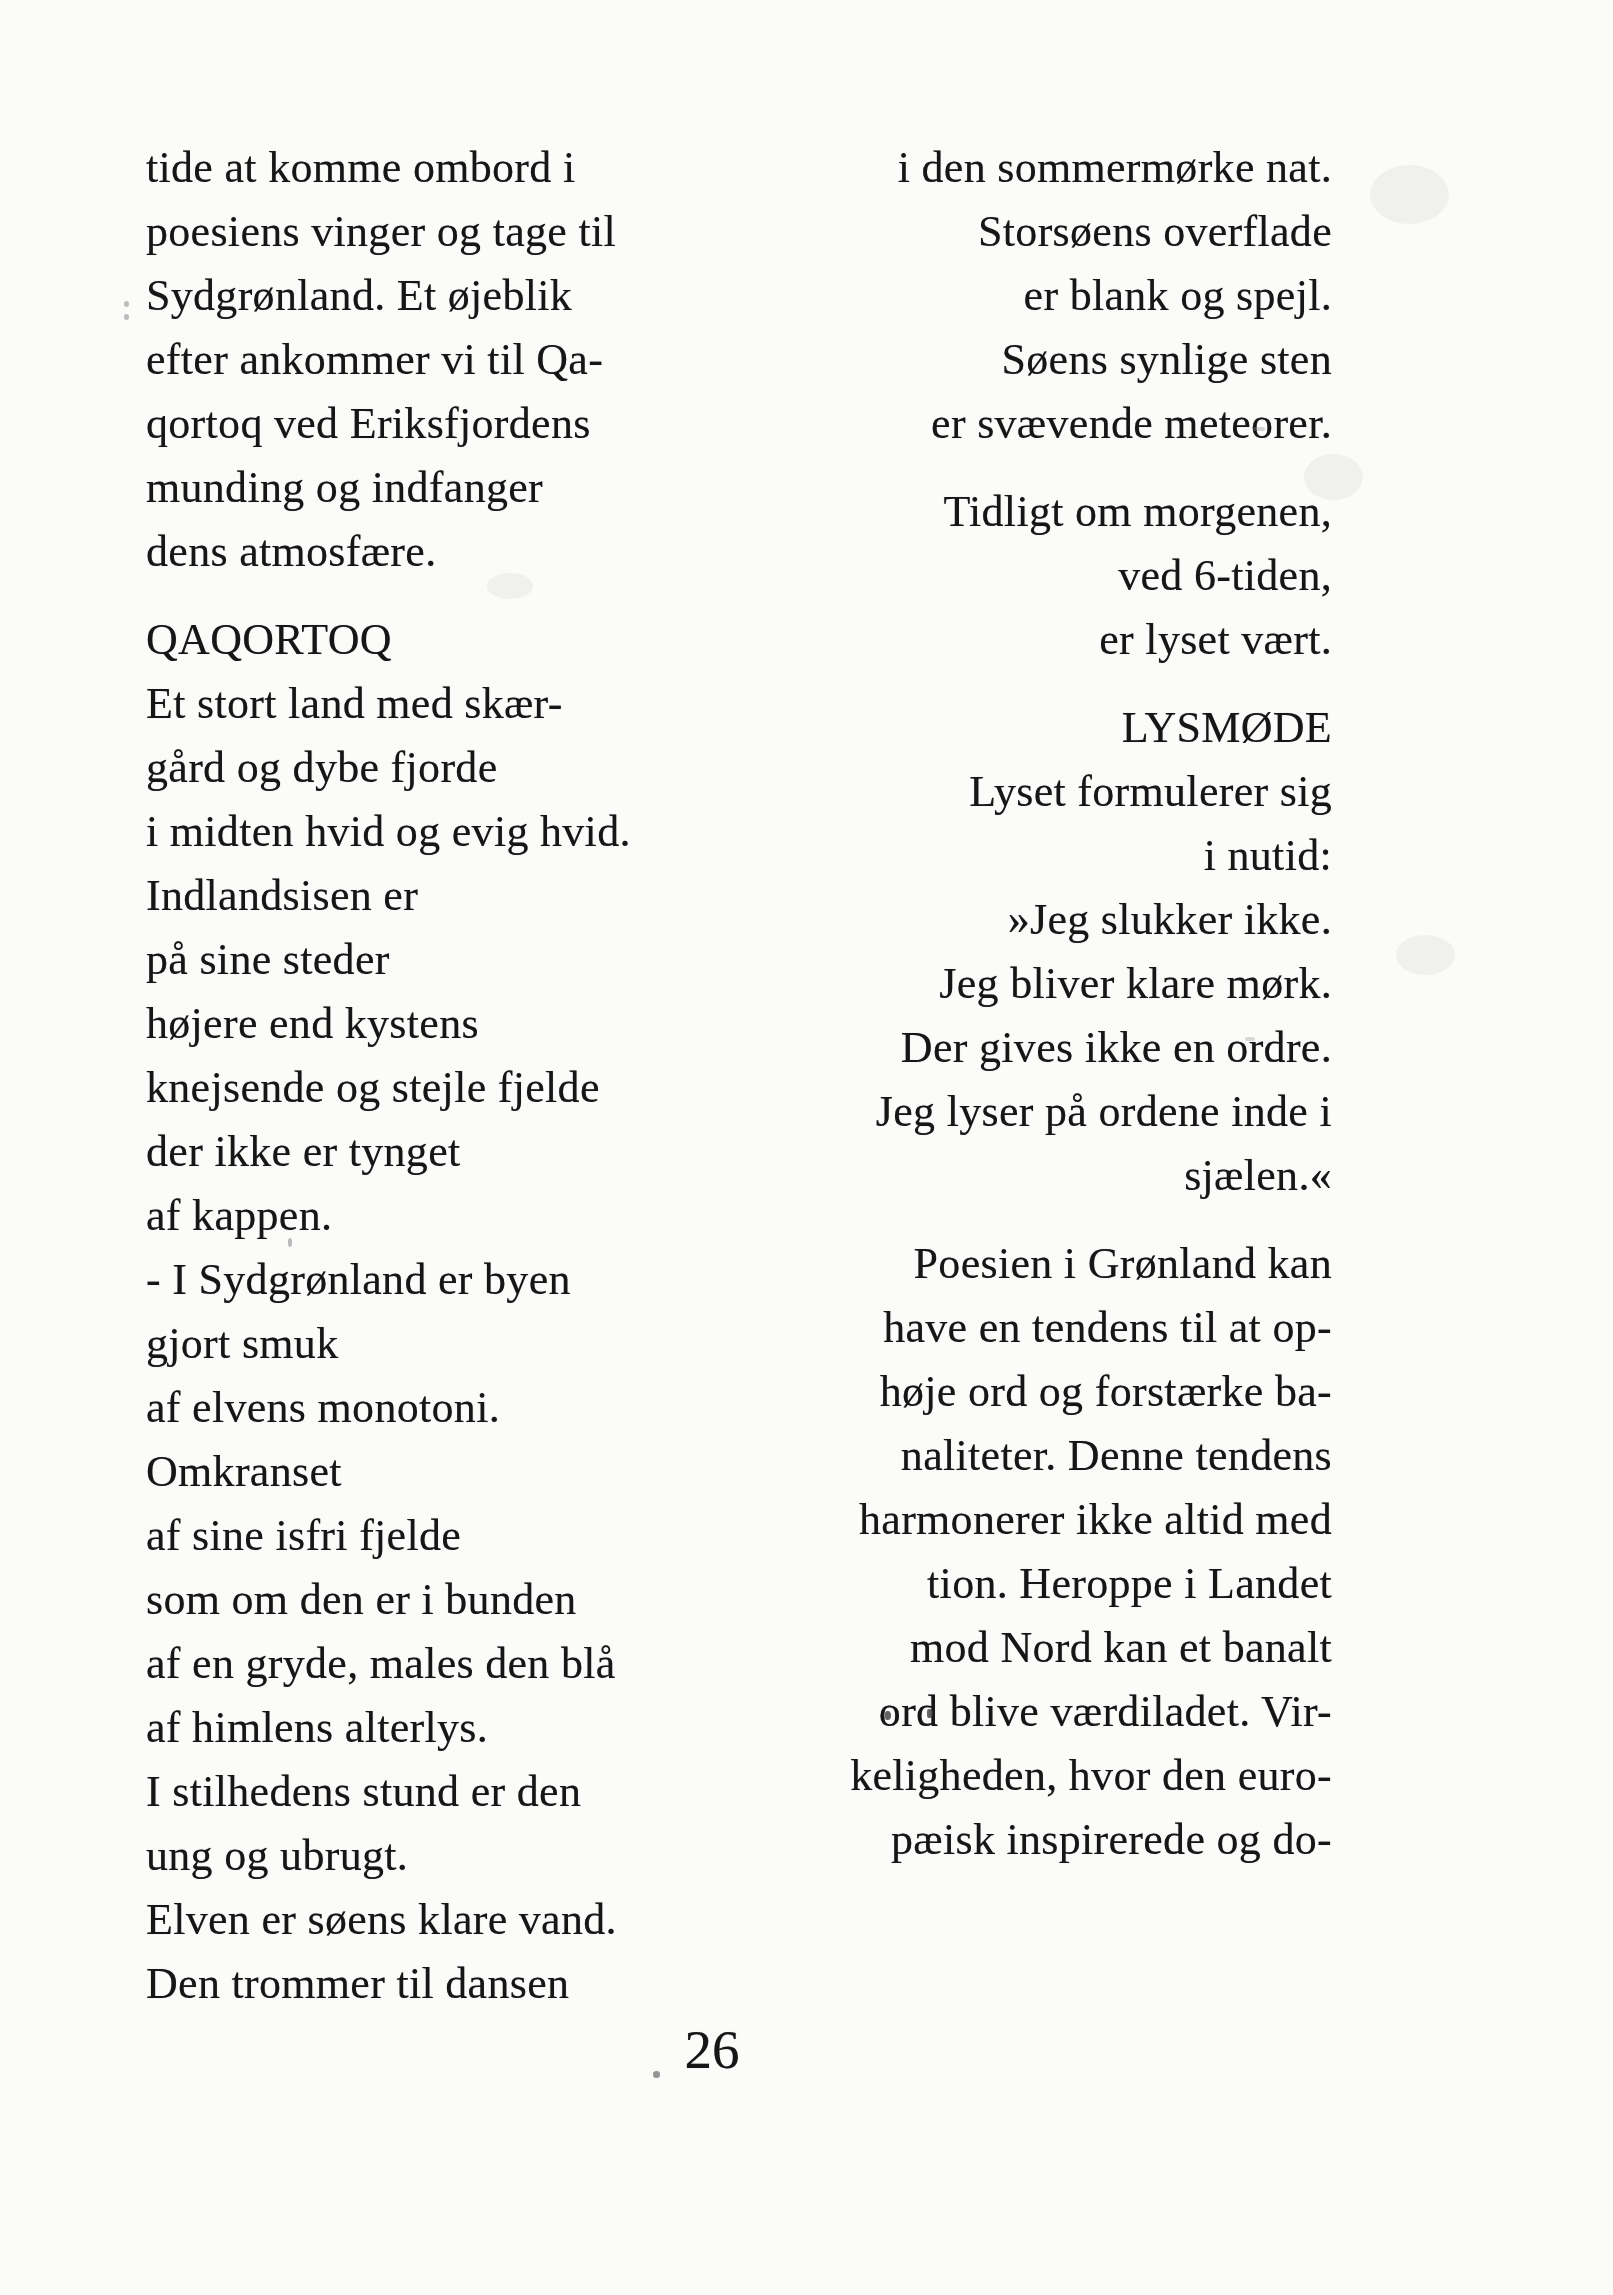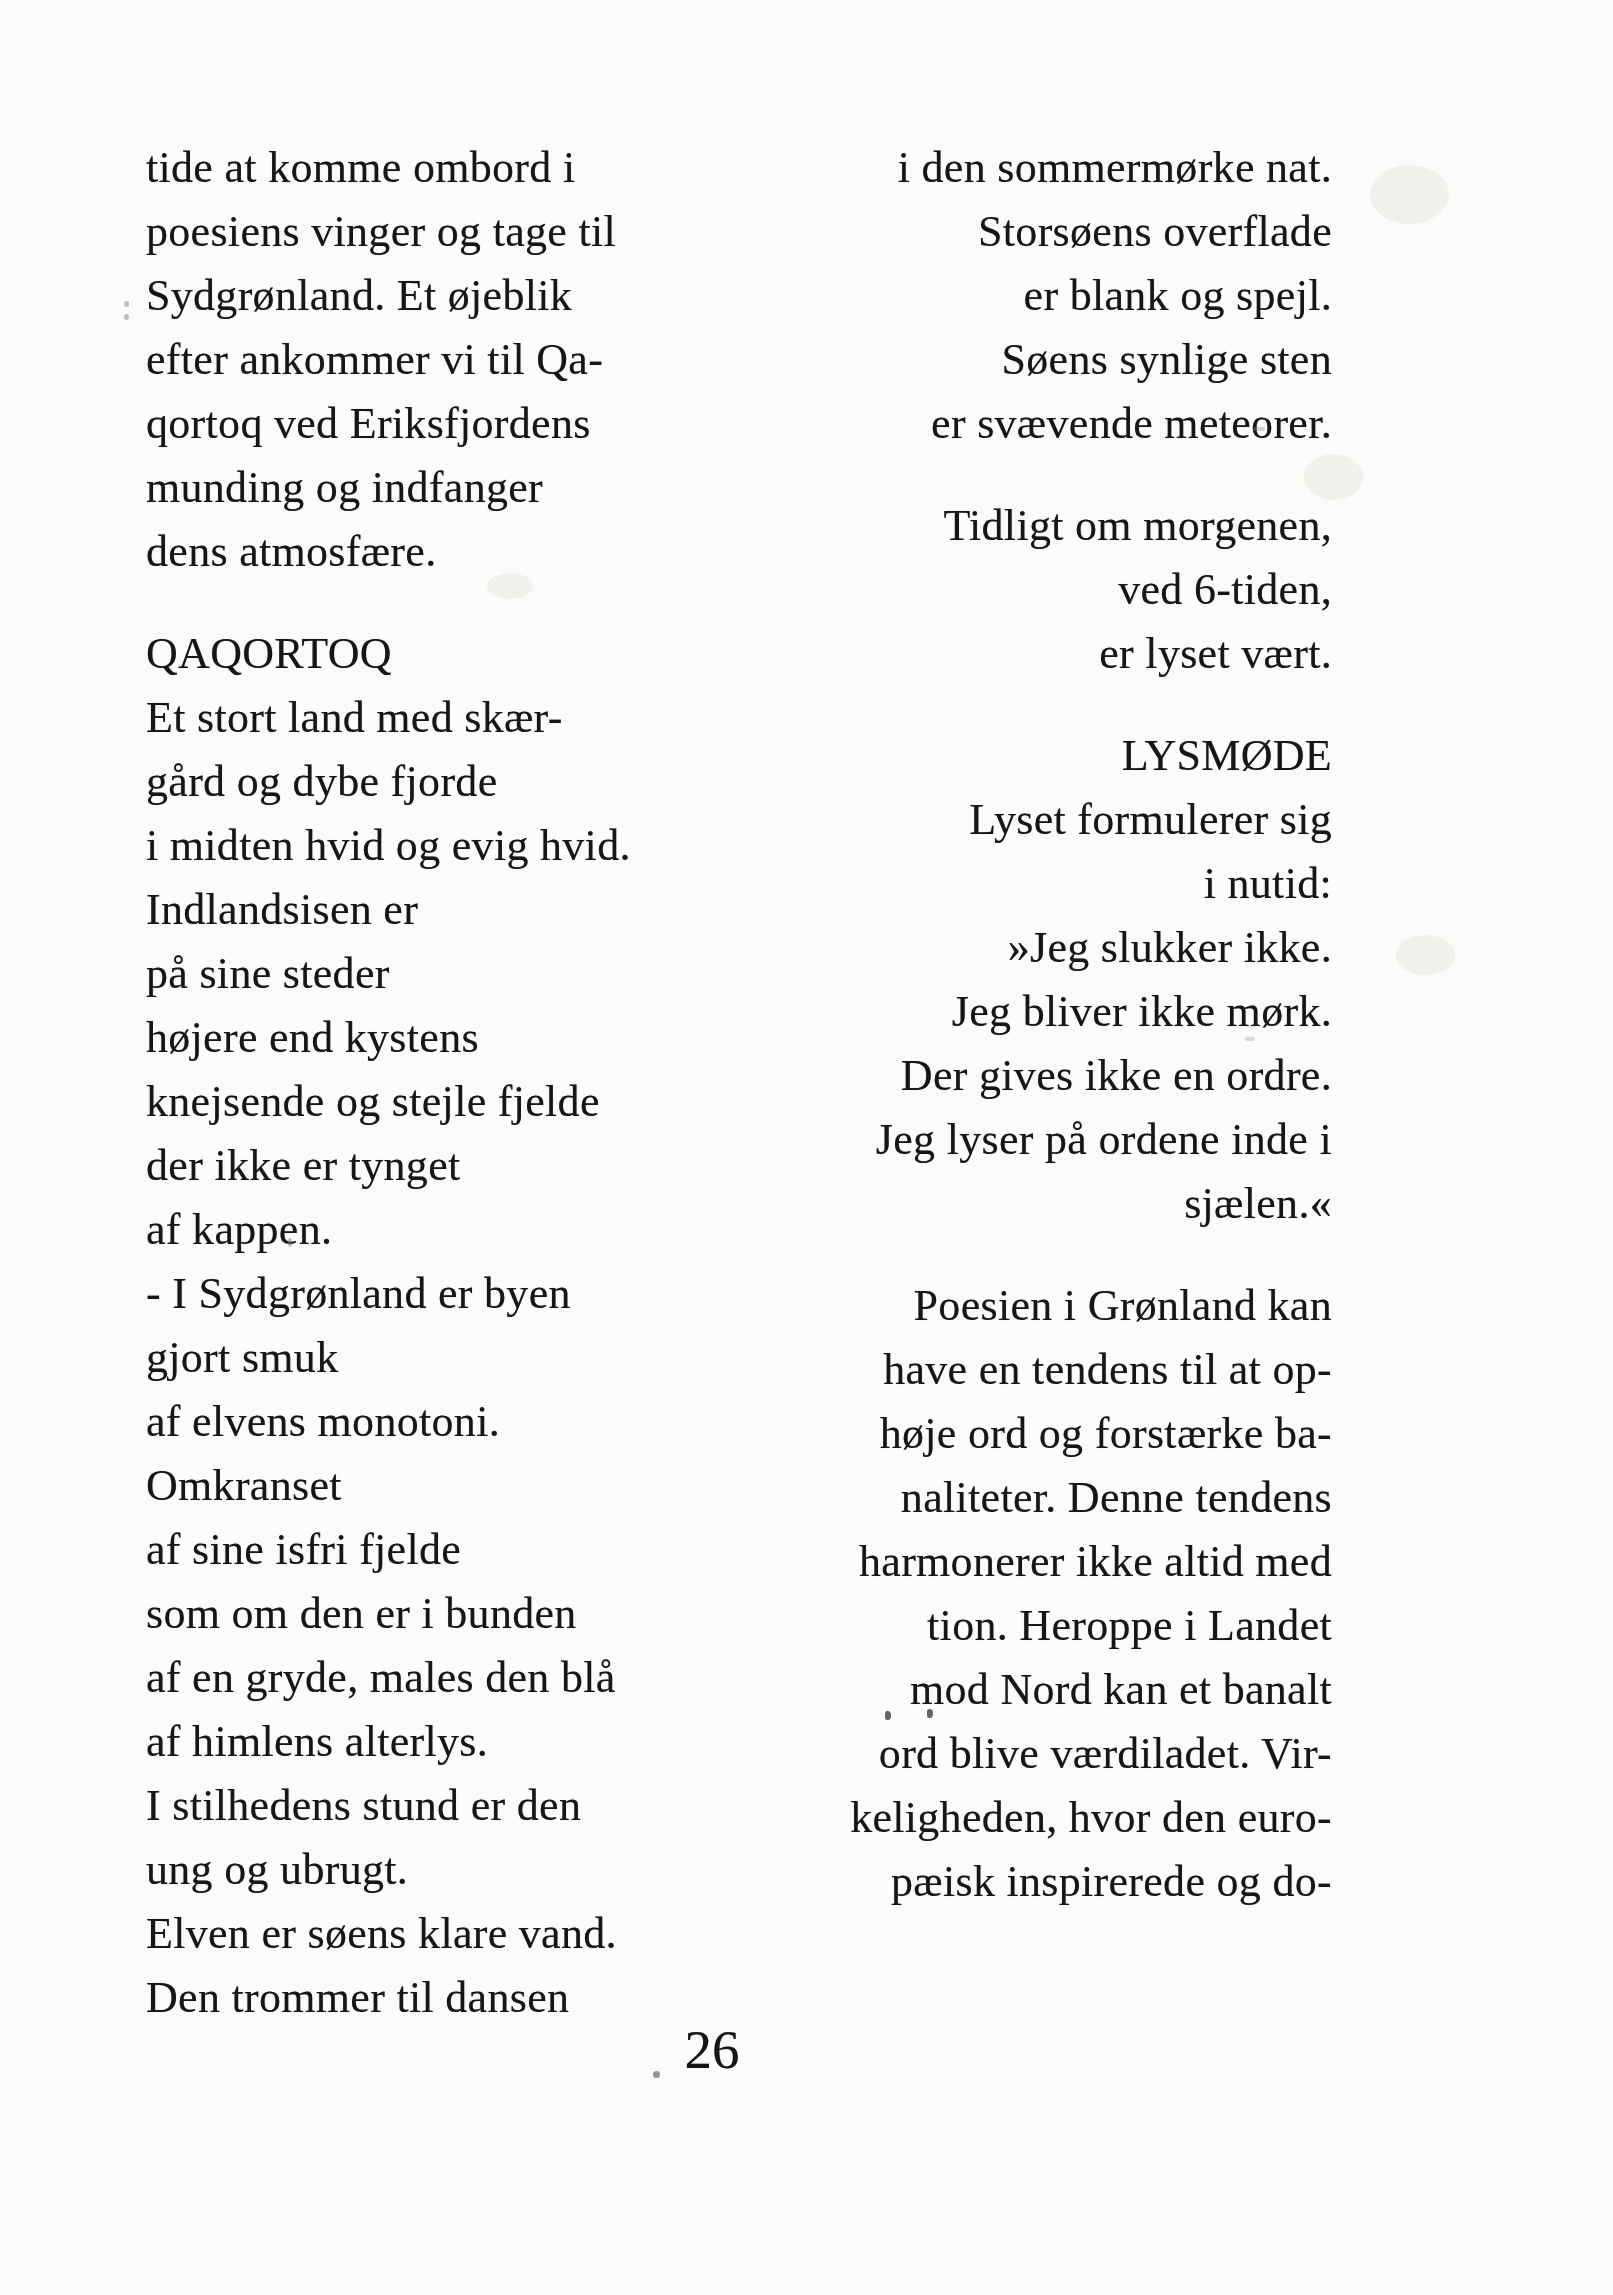--- a/index.html
+++ b/index.html
@@ -20,21 +20,21 @@
     inset: 0;
     border-radius: 8px;
   }
   .column {
     position: absolute;
     top: 136px;
   }
   #col-left  { left: 146px;  width: 553px; }
   #col-right { left: 752px; width: 580px; text-align: right; }
   .stanza { display: block; }
-  .stanza + .stanza { margin-top: 38px; }
+  .stanza + .stanza { margin-top: 24px; }
   .line {
     font-size: 44px;
     line-height: 64px;
     letter-spacing: 0.3px;
     white-space: nowrap;
     text-shadow: 0 0 0.7px rgba(10,10,10,0.45);
   }
   .page-number {
     position: absolute;
     top: 2023px;
@@ -122,21 +122,21 @@
       <div class="stanza">
         <div class="line">Tidligt om morgenen,</div>
         <div class="line">ved 6-tiden,</div>
         <div class="line">er lyset vært.</div>
       </div>
       <div class="stanza">
         <div class="line">LYSMØDE</div>
         <div class="line">Lyset formulerer sig</div>
         <div class="line">i nutid:</div>
         <div class="line">»Jeg slukker ikke.</div>
-        <div class="line">Jeg bliver ikke mørk.</div>
+        <div class="line">Jeg bliver klare mørk.</div>
         <div class="line">Der gives ikke en ordre.</div>
         <div class="line">Jeg lyser på ordene inde i</div>
         <div class="line">sjælen.«</div>
       </div>
       <div class="stanza">
         <div class="line">Poesien i Grønland kan</div>
         <div class="line">have en tendens til at op-</div>
         <div class="line">høje ord og forstærke ba-</div>
         <div class="line">naliteter. Denne tendens</div>
         <div class="line">harmonerer ikke altid med</div>

